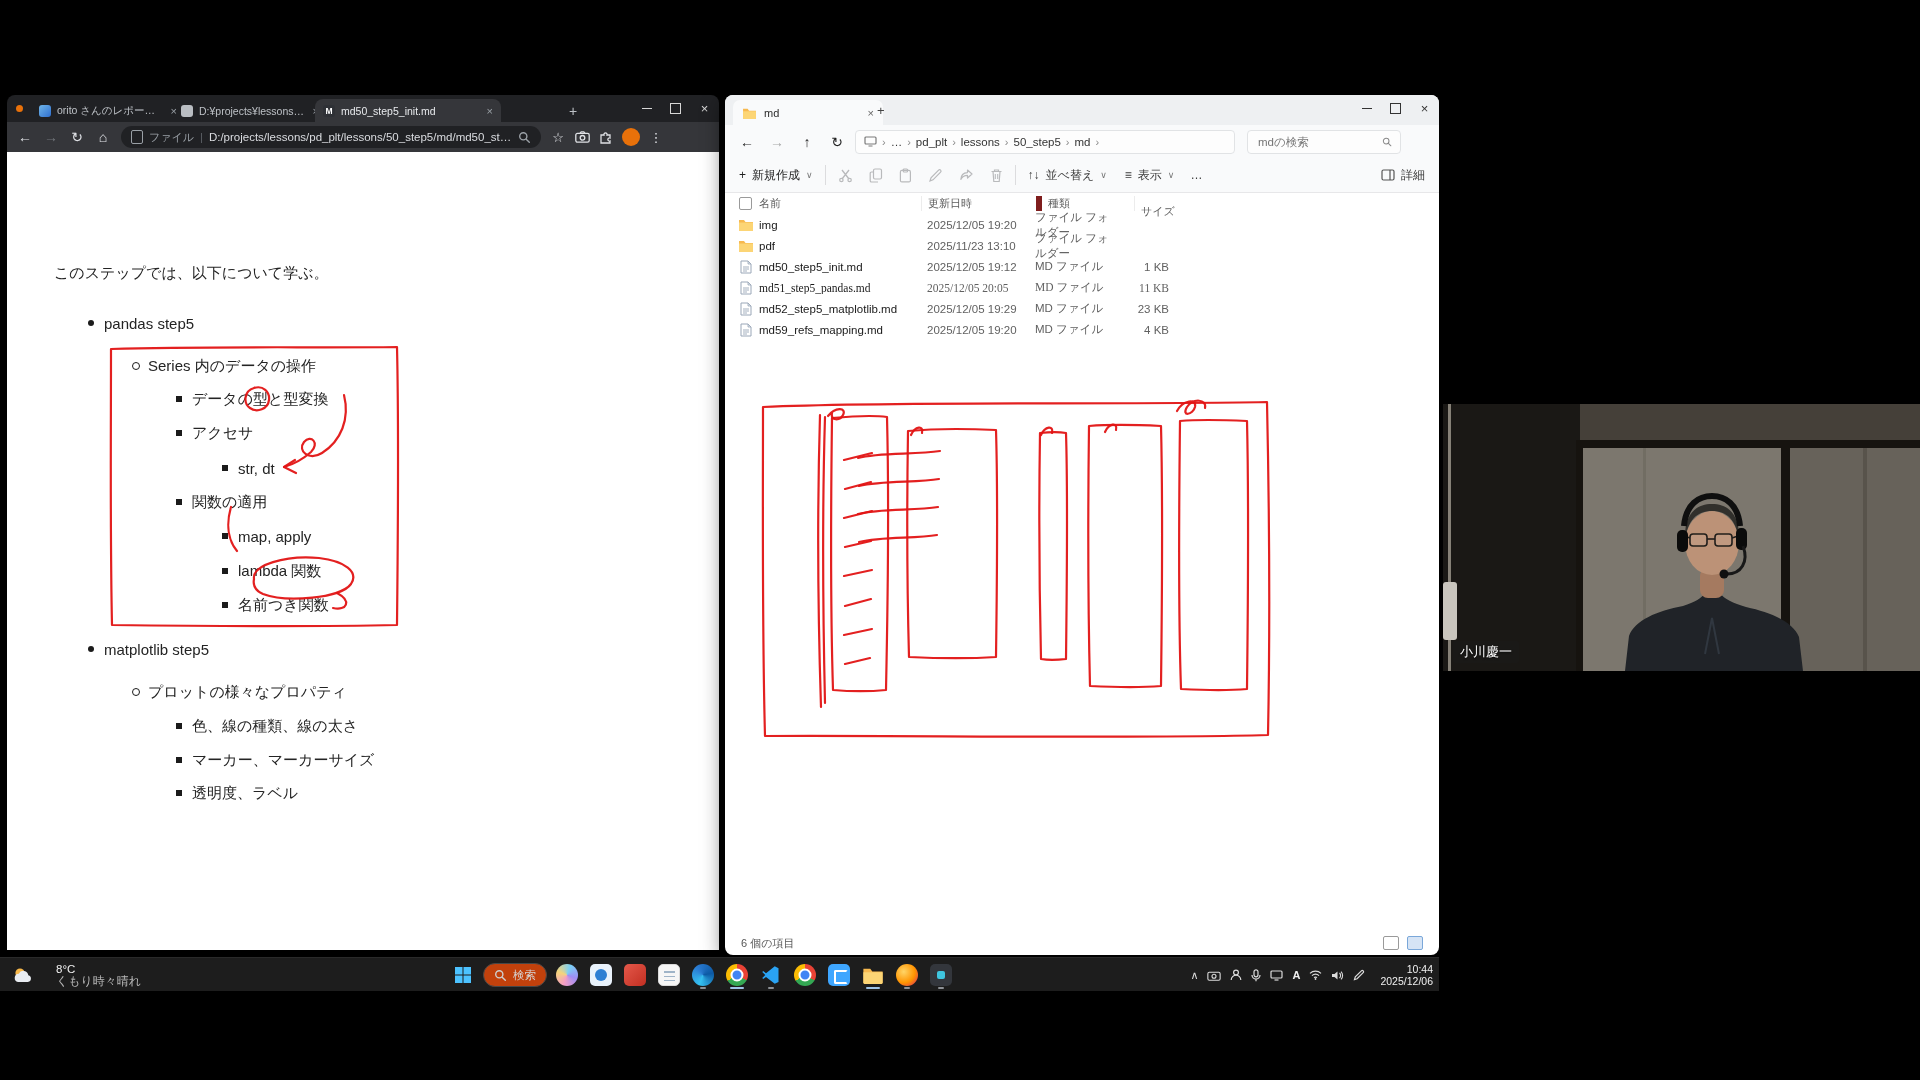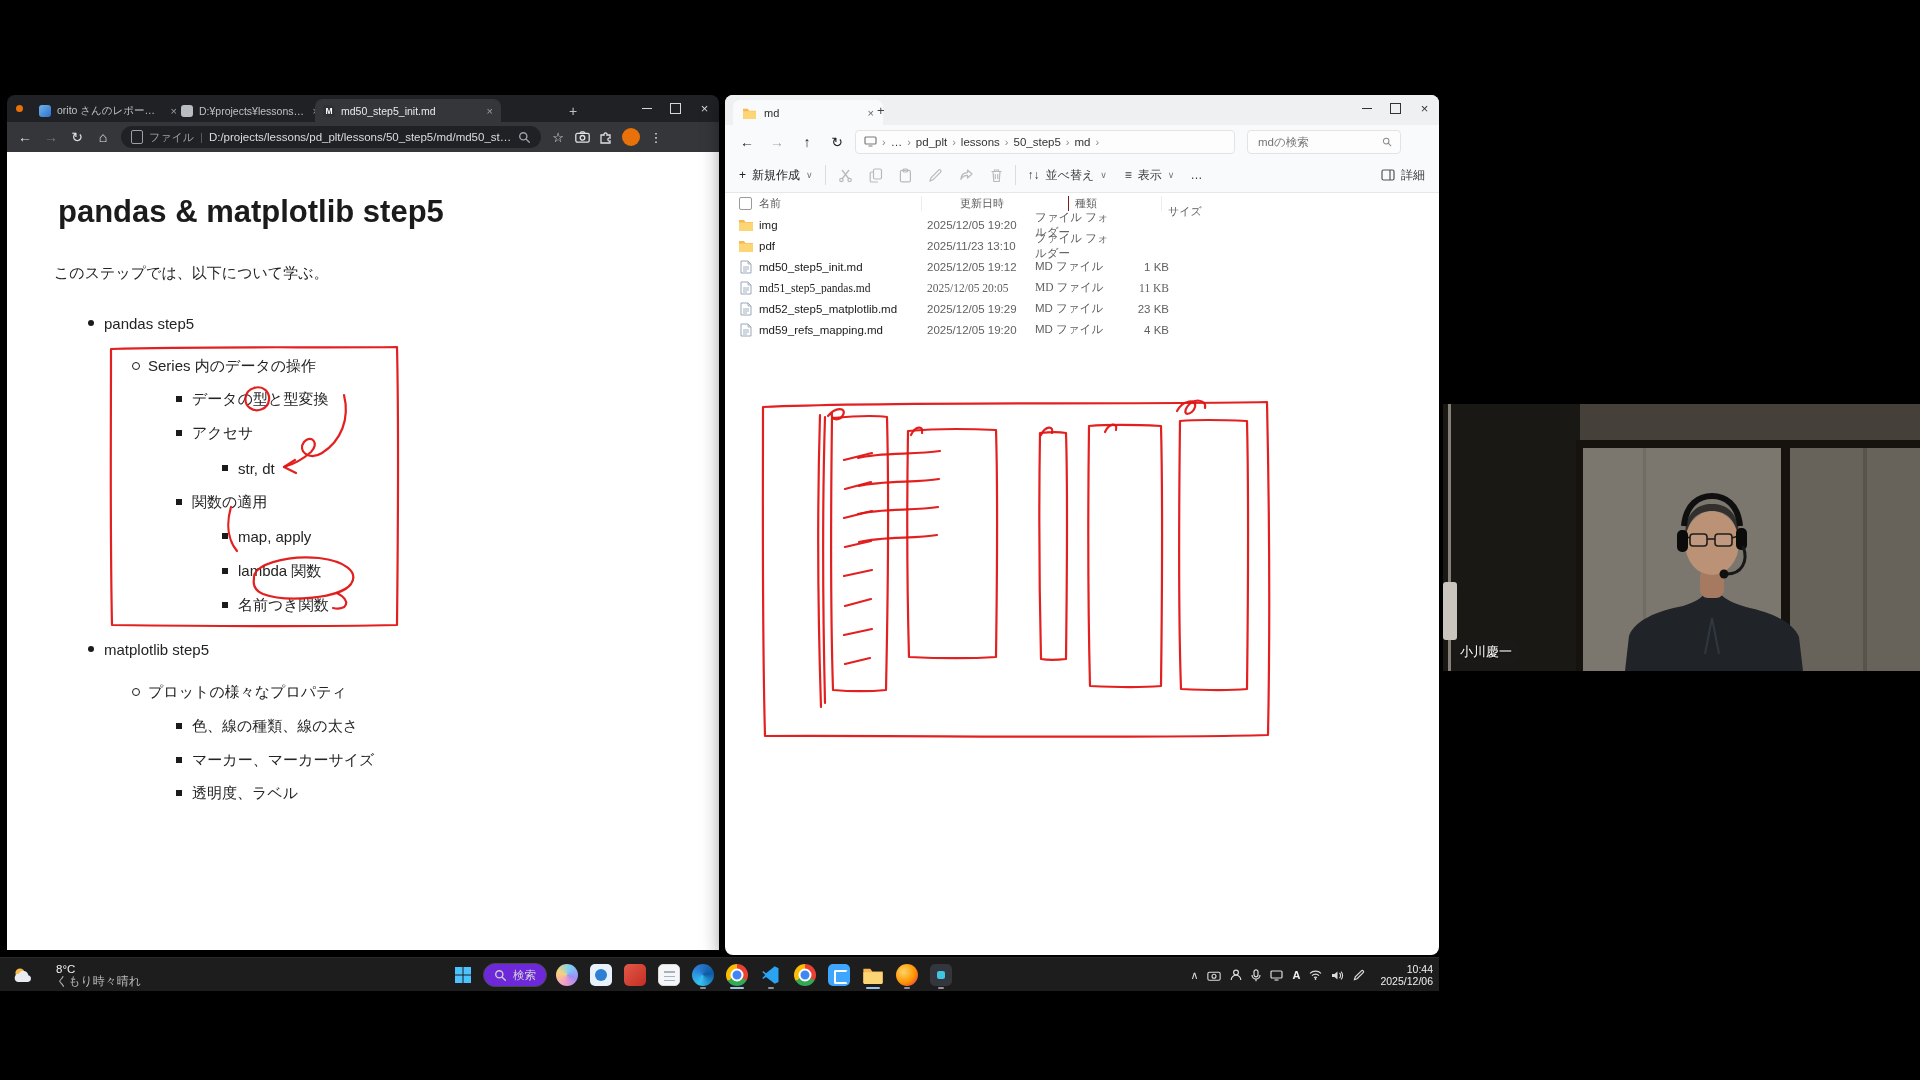--- a/index.html
+++ b/index.html
@@ -94,21 +94,21 @@
   .cmd-icons{display:flex;align-items:center;gap:16px;color:#b9babc;}
   .cmd-btn{display:flex;align-items:center;gap:6px;color:#3b3b3b;}
   .cmd-more{margin-left:16px;color:#3b3b3b;}
   .cmd-details{margin-left:auto;display:flex;align-items:center;gap:6px;color:#3b3b3b;}
   .chev-s{font-size:9px;color:#777;}
   .ex-headers{position:absolute;left:8px;top:99px;right:8px;height:19px;display:flex;
               align-items:center;font-size:11px;color:#5c5c5c;}
   .hk{width:26px;display:flex;align-items:center;padding-left:6px;box-sizing:border-box;}
   .hk i{width:11px;height:11px;border:1.2px solid #9a9a9a;border-radius:2px;display:block;}
   .hn{width:162px;border-right:1px solid #ececec;}
-  .hd{width:108px;padding-left:6px;border-right:1px solid #7f1d1d;margin-left:32px;}
+  .hd{width:108px;padding-left:6px;border-right:6px solid #7f1d1d;}
   .ht{width:86px;padding-left:6px;border-right:1px solid #ececec;}
   .hs{width:62px;padding-left:6px;margin-top:16px;}
   .ex-row{position:absolute;left:8px;right:8px;height:21px;display:flex;align-items:center;
           font-size:11.5px;border-radius:4px;}
   .f-icon{width:26px;display:flex;justify-content:center;flex:0 0 26px;}
   .c-name{width:162px;color:#191919;white-space:nowrap;overflow:hidden;text-overflow:ellipsis;}
   .c-date{width:108px;padding-left:6px;color:#616161;box-sizing:border-box;}
   .c-type{width:86px;padding-left:6px;color:#616161;box-sizing:border-box;}
   .c-size{width:62px;text-align:right;color:#616161;padding-right:8px;box-sizing:border-box;}
   .ex-status{position:absolute;left:0;bottom:0;width:714px;height:24px;display:flex;
@@ -124,21 +124,21 @@
              text-shadow:0 1px 2px rgba(0,0,0,.8);z-index:5;}
 
   
   #taskbar{position:absolute;left:0;top:957px;width:1439px;height:34px;
            background:var(--taskbar-bg,#1d1d1d);border-top:1px solid #2a2a2a;box-sizing:border-box;}
   .weather{position:absolute;left:6px;top:0;height:34px;display:flex;align-items:center;gap:24px;
            padding:0 6px;border-radius:4px;}
   .w-temp{font-size:11.5px;color:#f0f0f0;line-height:13px;}
   .w-cond{font-size:12px;color:#b8b8b8;line-height:11px;}
   .tb-center{position:absolute;left:449px;top:0;height:34px;display:flex;align-items:center;gap:6px;}
-  .tb-search{height:24px;border-radius:12px;background:#6d28d9;border:1px solid #474747;
+  .tb-search{height:24px;border-radius:12px;background:#c2410c;border:1px solid #474747;
              display:flex;align-items:center;gap:6px;padding:0 10px;box-sizing:border-box;}
   .tb-search span{font-size:11.5px;color:#d6d6d6;}
   .app{width:28px;height:28px;border-radius:5px;display:flex;align-items:center;
        justify-content:center;position:relative;}
   .app.open::after{content:"";position:absolute;bottom:0px;left:50%;transform:translateX(-50%);
                    width:6px;height:2.5px;border-radius:2px;background:#8d9196;}
   .app.active::after{width:14px;background:#9fc4e8;}
   .ic{width:22px;height:22px;border-radius:5px;display:block;position:relative;}
   .ic-copilot{border-radius:50%;background:conic-gradient(from 20deg,#7ad0f5,#9f8df5,#f59fc3,#f5d57a,#7ad0f5);}
   .ic-blue2{background:#e9f2fb;}
@@ -223,21 +223,20 @@
     <span class="tool-ic">
       <svg class="mini" width="14" height="14" viewBox="0 0 14 14">
         <path d="M2 5 h3 a1.6 1.6 0 1 1 3 0 h3 v3 a1.6 1.6 0 1 0 0 3 v2 H2 Z" fill="none" stroke="#dfe1e5" stroke-width="1.3"></path>
       </svg>
     </span>
     <span class="avatar"></span>
     <span class="tool-ic">⋮</span>
   </div>
 
   <div class="bcontent">
-    <h1 class="page-title">pandas &amp; matplotlib step5</h1>
     <div class="intro">このステップでは、以下について学ぶ。</div>
 
     <div class="ol-row" style="top:160px;left:81px;">
       <span class="blt b-dot">
           <i></i>
         </span>
       <span>pandas step5</span>
     </div>
     <div class="ol-row" style="top:203px;left:125px;">
       <span class="blt b-circ">
@@ -516,20 +515,27 @@
           <path d="M8 1 l3 3 h-3 Z" fill="#dfe6ee" stroke="#9aa7b8" stroke-width=".8"></path>
           <path d="M3 7 h6 M3 9 h6 M3 11 h4" stroke="#9aa7b8" stroke-width=".9"></path>
         </svg>
     </span>
     <span class="c-name">md59_refs_mapping.md</span>
     <span class="c-date">2025/12/05 19:20</span>
     <span class="c-type">MD ファイル</span>
     <span class="c-size">4 KB</span>
   </div>
 
+  <div class="ex-status">
+    <span>6 個の項目</span>
+    <span class="st-icons">
+      <span class="st-ic"></span>
+      <span class="st-ic sel"></span>
+    </span>
+  </div>
 
   <svg class="anno" width="714" height="860" viewBox="0 0 714 860">
     <path class="rk" d="M 38,312 C 170,306 380,310 542,307 C 544,400 545,540 543,640 C 400,644 170,640 40,641 C 37,530 38,400 38,312 Z"></path>
     <path class="rk" d="M 95,320 C 92,420 93,520 96,612"></path>
     <path class="rk" d="M 100,322 C 97,420 98,520 100,608"></path>
     <path class="rk" d="M 107,323 C 140,320 155,321 162,322 C 164,400 163,500 161,595 C 140,597 120,596 108,595 C 105,500 106,400 107,323 Z"></path>
     <path class="rk" d="M 119,365 L 147,358 M 120,394 L 146,387 M 119,423 L 147,416 M 120,452 L 146,446 M 119,481 L 147,475 M 120,511 L 146,504 M 119,540 L 147,534 M 120,569 L 145,563"></path>
     <path class="rk" d="M 103,321 C 110,312 122,312 118,320 C 115,326 105,326 107,318"></path>
     <path class="rk" d="M 186,340 C 190,331 199,330 197,338"></path>
     <path class="rk" d="M 316,340 C 320,331 329,330 327,338"></path>

